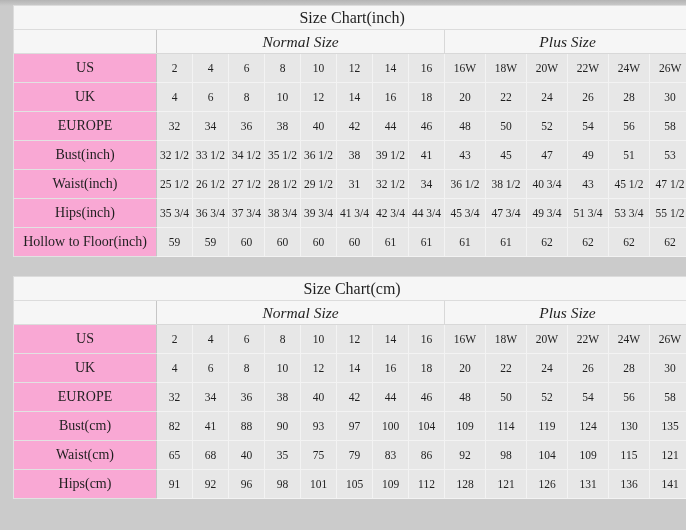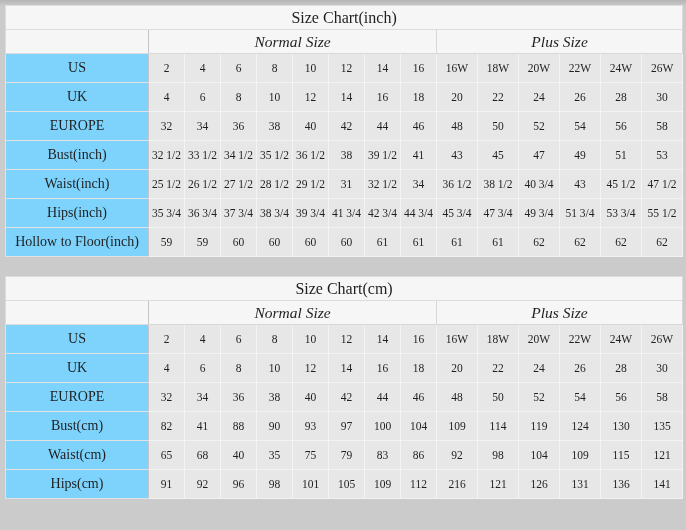--- a/index.html
+++ b/index.html
@@ -9,20 +9,21 @@
   body {
     width: 686px;
     height: 530px;
     background: linear-gradient(#b4b4b4, #cbcbcb 6px, #cbcbcb);
     font-family: "Liberation Serif", "DejaVu Serif", serif;
     color: #1f1f1f;
     overflow: hidden;
   }
   .wrap {
     padding: 5px 5px 15px 5px;
+    margin-left: 8px;
   }
   table.size-table {
     border-collapse: collapse;
     table-layout: fixed;
     width: 676px;
     background: #f6f6f6;
     border: 1px solid #bdbdbd;
   }
   th, td {
     overflow: hidden;
@@ -45,21 +46,21 @@
   th.group {
     height: 23px;
     font-size: 15.5px;
     background: #f6f6f6;
     border: 1px solid #d8d8d8;
     font-style: italic;
   }
   td.label {
     height: 28px;
     font-size: 14px;
-    background: #7dd3fc;
+    background: #f9a8d4;
     border: 1px solid #e2e2e2;
     border-right: 1px solid #c6c6c6;
   }
   td.val {
     height: 28px;
     font-size: 11.5px;
     background: #e7e7e7;
     border: 1px solid #f3f3f3;
   }
   .gap {
@@ -341,21 +342,21 @@
         <tr>
           <td class="label">Hips(cm)</td>
           <td class="val">91</td>
           <td class="val">92</td>
           <td class="val">96</td>
           <td class="val">98</td>
           <td class="val">101</td>
           <td class="val">105</td>
           <td class="val">109</td>
           <td class="val">112</td>
-          <td class="val">216</td>
+          <td class="val">128</td>
           <td class="val">121</td>
           <td class="val">126</td>
           <td class="val">131</td>
           <td class="val">136</td>
           <td class="val">141</td>
         </tr>
       </tbody>
   </table>
 
 </div>

